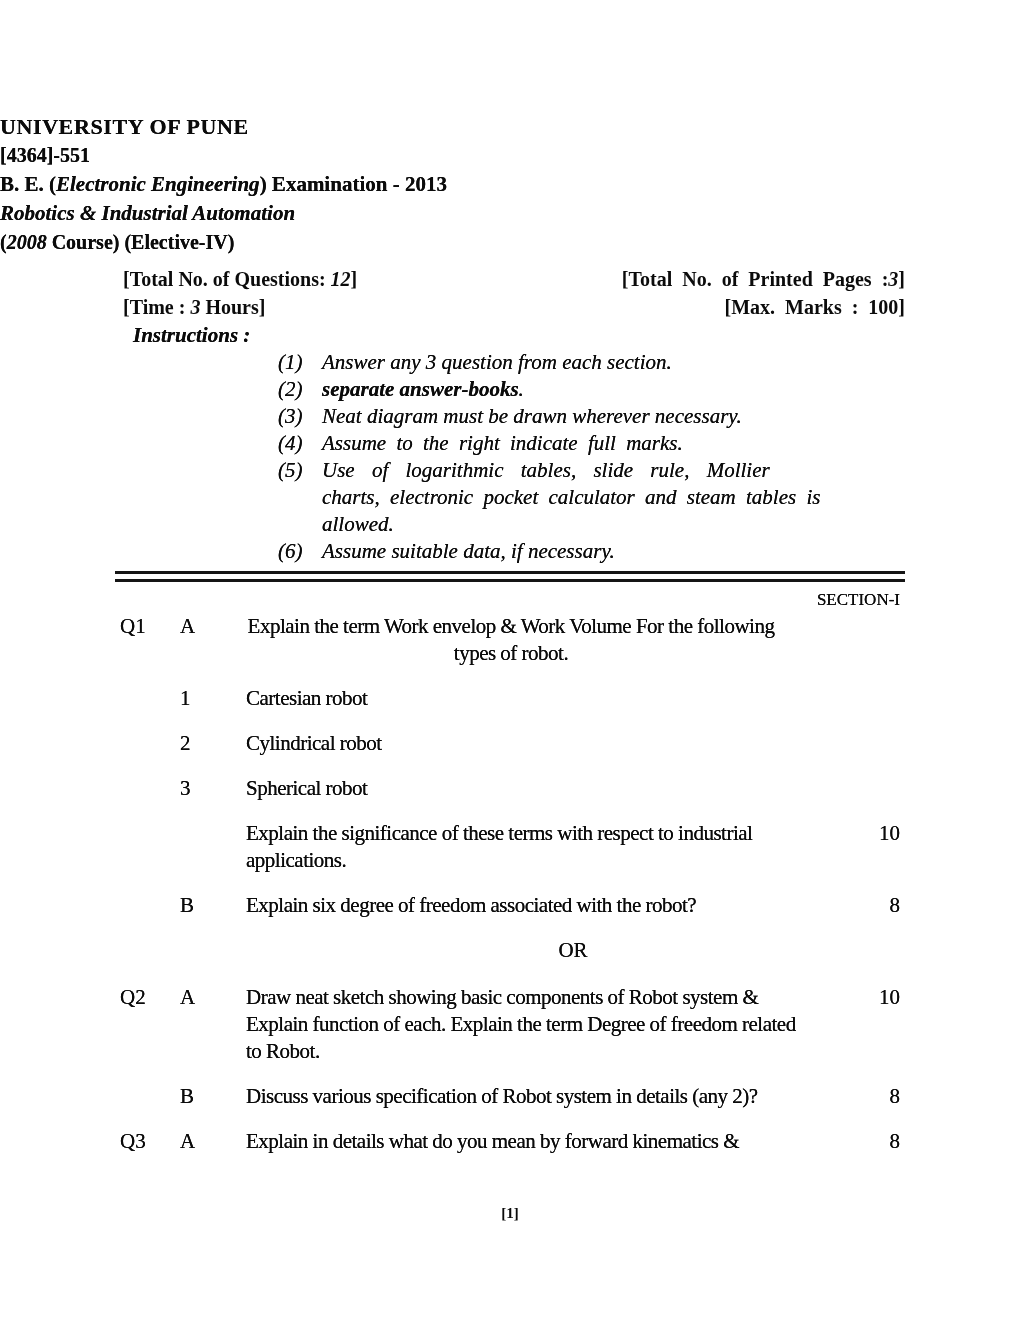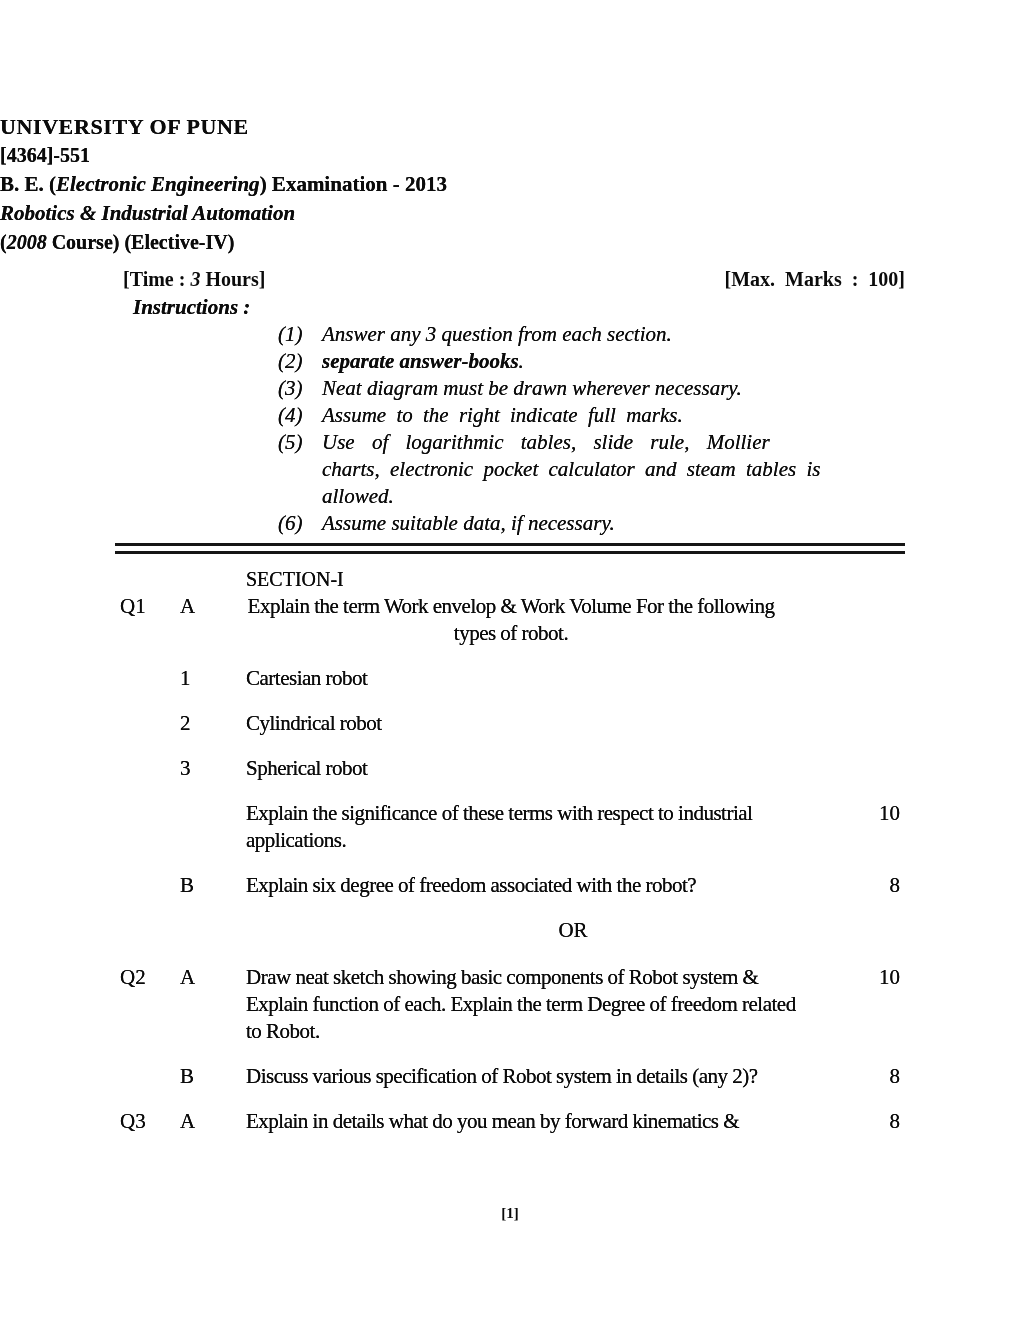--- a/index.html
+++ b/index.html
@@ -44,22 +44,22 @@
   .ws5  { word-spacing: 5px; }
 
   
   .double-rule {
     margin: 6px 115px 0 115px; height: 11px;
     border-top: 3px solid #151515; border-bottom: 3px solid #151515;
   }
 
   
   .section-title {
-    margin-left: 246px; width: 654px; text-align: left;
-    font-size: 20px; line-height: 27px; margin-top: 12px;
+    margin-left: 246px; width: 654px; text-align: right;
+    font-size: 17px; line-height: 27px; margin-top: 4px;
     text-shadow: 0 0 0.5px currentColor;
   }
   .qrow {
     display: grid; grid-template-columns: 60px 66px 1fr 55px;
     margin: 0 120px 18px 120px; align-items: start;
   }
   .qrow:first-of-type { margin-top: 18px; }
   .qcell, .lcell, .row-text, .mcell {
     font-size: 21px; line-height: 27px; text-shadow: 0 0 0.5px currentColor;
   }
@@ -86,20 +86,24 @@
   <div class="hdr">
     <div class="hdr-line hdr-university">UNIVERSITY OF PUNE</div>
     <div class="hdr-line hdr-code">[4364]-551</div>
     <div class="hdr-line hdr-exam"><span>B. E. (</span><span class="it">Electronic Engineering</span><span>) Examination - 2013</span></div>
     <div class="hdr-line hdr-subject">Robotics &amp; Industrial Automation</div>
     <div class="hdr-line hdr-course"><span>(</span><span class="it">2008</span><span> Course) (Elective-IV)</span></div>
   </div>
 
   <div class="meta">
     <div class="meta-row">
+      <span class="meta-left"><span>[Total No. of Questions: </span><span class="it">12</span><span>]</span></span>
+      <span class="meta-right"><span>[Total No. of Printed Pages :</span><span class="it">3</span><span>]</span></span>
+    </div>
+    <div class="meta-row">
       <span class="meta-left"><span>[Time : </span><span class="it">3</span><span> Hours]</span></span>
       <span class="meta-right">[Max. Marks : 100]</span>
     </div>
   </div>
 
   <div>
     <div class="instr-label">Instructions :</div>
 
     <div class="instr-item">
       <span class="instr-num">(1)</span>

